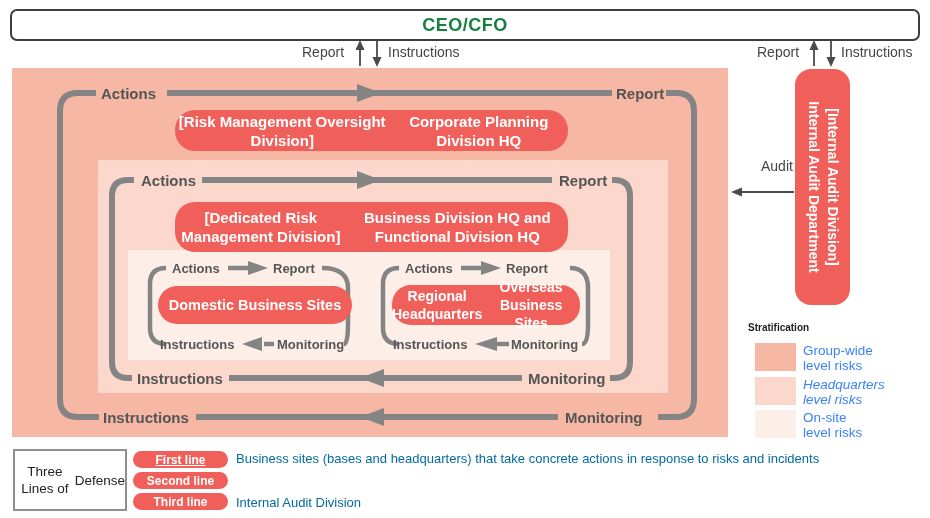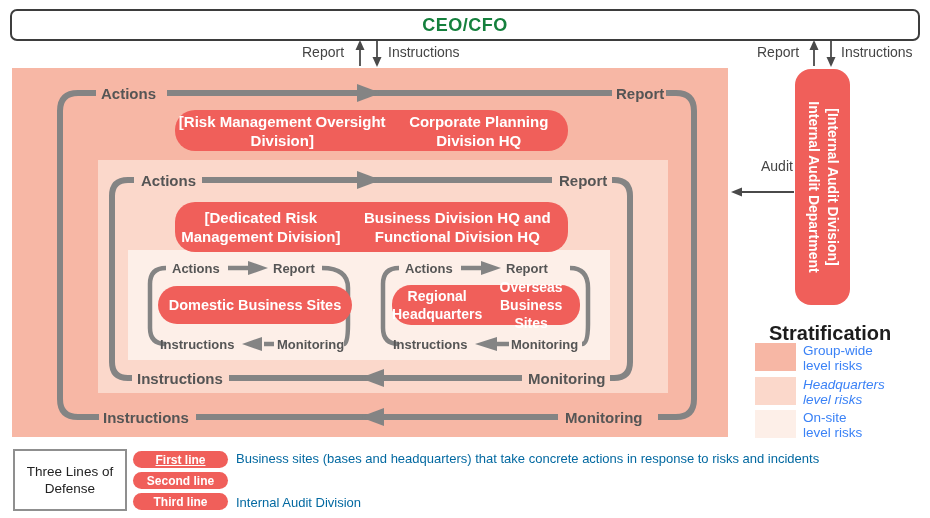--- a/index.html
+++ b/index.html
@@ -24,26 +24,26 @@
   .lbl-big{font-size:15px;}
   .lbl-sm{font-size:13px;}
   .thin-lbl{position:absolute;font-size:14px;color:#444;line-height:1;white-space:nowrap;font-weight:normal;}
   
   .vwrap{left:795px;top:69px;width:55px;height:236px;background:#f05f5a;border-radius:16px;}
   .vtext{position:absolute;left:50%;top:50%;width:236px;height:55px;
          transform:translate(-50%,-50%) rotate(90deg);
          display:flex;flex-direction:column;align-items:center;justify-content:center;
          color:#fff;font-weight:bold;font-size:14px;line-height:19px;white-space:nowrap;}
   
-  .legend-title{left:769px;top:322px;font-size:20px;font-weight:bold;color:#1d1d1d;text-align:right;}
+  .legend-title{left:748px;top:322px;font-size:10px;font-weight:bold;color:#1d1d1d;text-align:right;}
   .swatch{left:755px;width:41px;height:28px;}
   .legend-lbl{left:803px;font-size:13.5px;color:#3b82f6;line-height:15px;}
   
   .tld-box{left:13px;top:449px;width:110px;height:58px;background:#fff;border:2px solid #8f8f8f;
-           display:flex;flex-direction:column;align-items:center;justify-content:center;
+           display:flex;flex-direction:row;align-items:center;justify-content:center;
            font-size:13.5px;color:#222;line-height:17px;text-align:center;}
   .pill{position:absolute;left:133px;width:95px;height:17px;background:#f05f5a;border-radius:9px;
         color:#fff;font-size:12px;font-weight:bold;display:flex;align-items:center;justify-content:center;line-height:1;}
   .row-text{position:absolute;left:236px;font-size:13px;color:#0369a1;line-height:17px;white-space:nowrap;}
   svg{position:absolute;left:0;top:0;}
 </style>
 </head>
 <body>
 
 <div id="stage">

